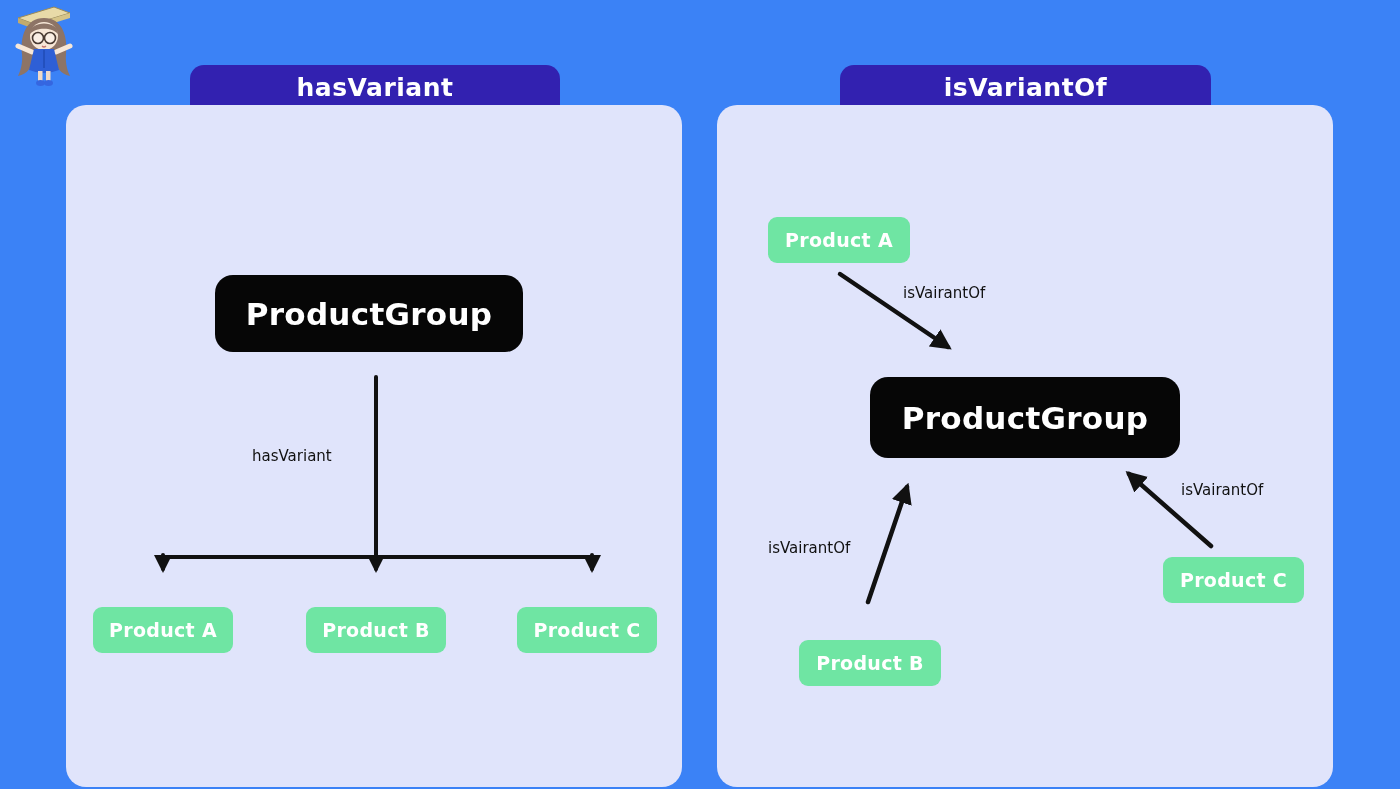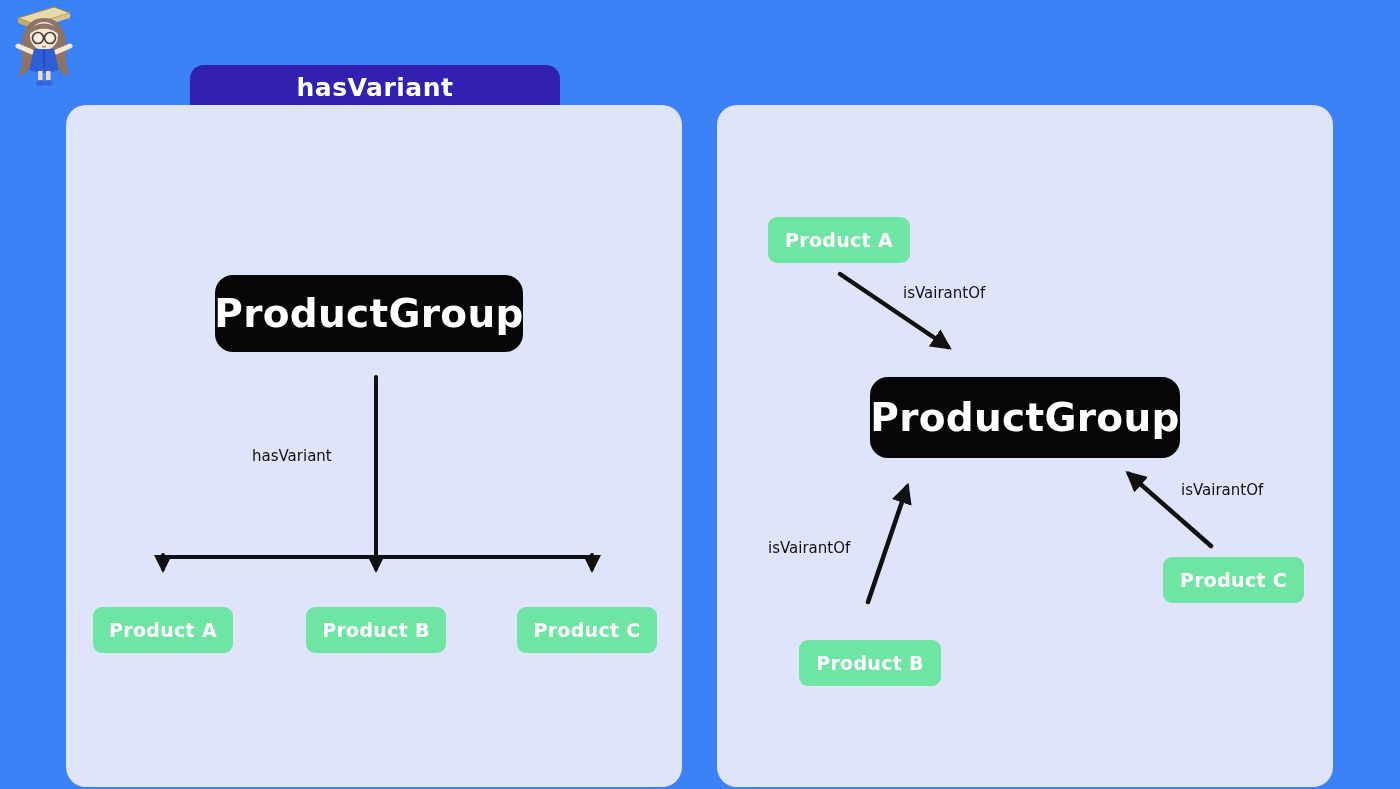--- a/index.html
+++ b/index.html
@@ -14,21 +14,21 @@
     text-align:center;line-height:46px;z-index:1;
   }
   .panel{
     position:absolute;top:105px;width:616px;height:682px;border-radius:20px;
     background:var(--panel-bg,#e0e4fb);z-index:2;
   }
   .arrows{position:absolute;left:0;top:0;width:616px;height:682px;}
   .group-node{
     position:absolute;background:var(--node-bg,#060606);color:var(--node-text,#fff);
     border-radius:18px;display:flex;align-items:center;justify-content:center;
-    font-size:39px;font-weight:700;letter-spacing:.3px;
+    font-size:31px;font-weight:700;letter-spacing:.3px;
   }
   .product{
     position:absolute;background:var(--product-bg,#6fe5a3);color:var(--product-text,#fff);
     border-radius:9px;display:flex;align-items:center;justify-content:center;
     font-size:19px;font-weight:700;height:46px;letter-spacing:.3px;
   }
   .edge-label{
     position:absolute;color:var(--edge-label,#111111);
     font-size:15px;font-weight:400;white-space:nowrap;
   }
@@ -80,20 +80,21 @@
 
     <div class="group-node" style="left:149px;top:170px;width:308px;height:77px;">ProductGroup</div>
 
     <div class="edge-label" style="left:186px;top:342px;">hasVariant</div>
 
     <div class="product" style="left:27px;top:502px;width:140px;">Product A</div>
     <div class="product" style="left:240px;top:502px;width:140px;">Product B</div>
     <div class="product" style="left:451px;top:502px;width:140px;">Product C</div>
   </div>
 
+  <div class="tab" style="left:840px;width:371px;">isVariantOf</div>
 
   <div class="panel" style="left:717px;">
 
     <svg class="arrows" viewBox="0 0 616 682" aria-hidden="true">
       <defs>
         <marker id="ah2" markerUnits="strokeWidth" markerWidth="4.6" markerHeight="4.6" refX="3.6" refY="2.3" orient="auto">
           <path d="M0,0 L4.6,2.3 L0,4.6 Z" fill="#111111"></path>
         </marker>
       </defs>
       <g stroke="#111111" stroke-width="4.5" fill="none" stroke-linecap="round">

